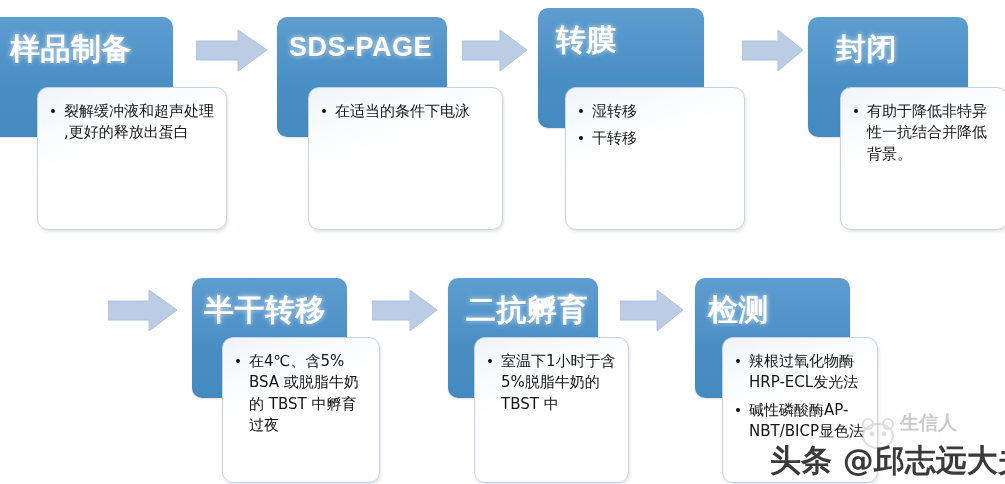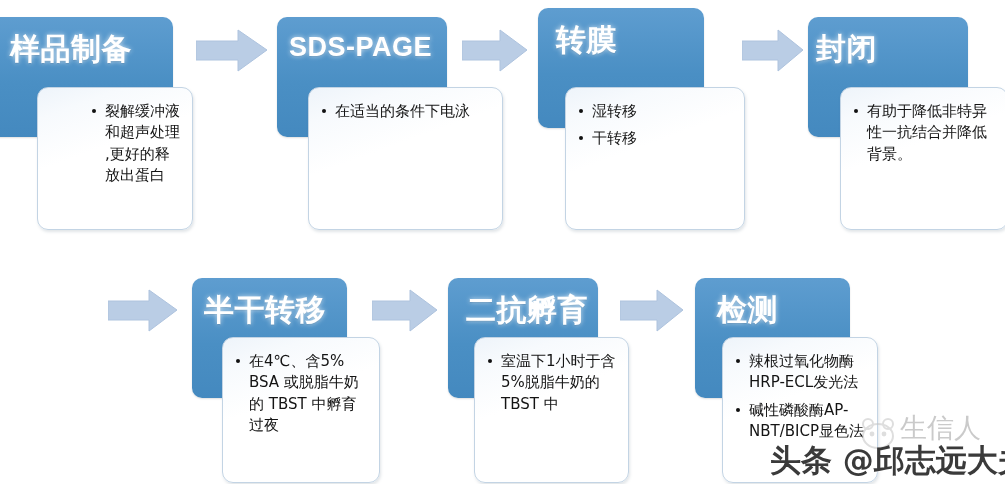--- a/index.html
+++ b/index.html
@@ -86,22 +86,22 @@
   .arrow {
     position: absolute;
     z-index: 2;
   }
 
   
   .wm-logo {
     position: absolute;
     z-index: 6;
     color: #b9b9b9;
-    font-size: 27px;
-    font-weight: normal;
+    font-size: 19px;
+    font-weight: bold;
     font-family: "DejaVu Sans", "Liberation Sans", sans-serif;
     white-space: nowrap;
     opacity: 0.75;
   }
   .wm-main {
     position: absolute;
     z-index: 7;
     color: #3a3a3a;
     font-size: 31px;
     font-weight: bold;
@@ -116,21 +116,21 @@
   }
 </style>
 </head>
 <body>
 
 <div id="canvas">
 
   <div class="step-header" style="left:-12px; top:17px; width:185px; height:120px;">
     <div class="step-title title-cn" style="padding-left:22px;">样品制备</div>
   </div>
-  <div class="step-card" style="left:37px; top:87px; width:156px; height:143px;padding-left:41px;">
+  <div class="step-card" style="left:37px; top:87px; width:190px; height:143px;">
     <ul class="card-list">
       <li>裂解缓冲液和超声处理 ,更好的释放出蛋白</li>
     </ul>
   </div>
 
   <div class="arrow" style="left:196px; top:28px; width:72px; height:45px;">
     <svg width="72" height="45" viewBox="0 0 72 45">
       <polygon points="0,13 42,13 42,2 71,22 42,43 42,32 0,32" fill="#bacde5" stroke="#aec3de" stroke-width="1"></polygon>
     </svg>
   </div>
@@ -160,21 +160,21 @@
     </ul>
   </div>
 
   <div class="arrow" style="left:742px; top:28px; width:62px; height:45px;">
     <svg width="62" height="45" viewBox="0 0 62 45">
       <polygon points="0,13 36,13 36,2 61,22 36,43 36,32 0,32" fill="#bacde5" stroke="#aec3de" stroke-width="1"></polygon>
     </svg>
   </div>
 
   <div class="step-header" style="left:808px; top:17px; width:160px; height:120px;">
-    <div class="step-title title-cn" style="padding-left:8px;">封闭</div>
+    <div class="step-title title-cn" style="padding-left:28px;">封闭</div>
   </div>
   <div class="step-card" style="left:840px; top:87px; width:168px; height:143px;">
     <ul class="card-list">
       <li>有助于降低非特异性一抗结合并降低背景。</li>
     </ul>
   </div>
 
   <div class="arrow" style="left:108px; top:288px; width:70px; height:45px;">
     <svg width="70" height="45" viewBox="0 0 70 45">
       <polygon points="0,13 41,13 41,2 69,22 41,43 41,32 0,32" fill="#bacde5" stroke="#aec3de" stroke-width="1"></polygon>
@@ -205,21 +205,21 @@
     </ul>
   </div>
 
   <div class="arrow" style="left:620px; top:288px; width:64px; height:45px;">
     <svg width="64" height="45" viewBox="0 0 64 45">
       <polygon points="0,13 37,13 37,2 63,22 37,43 37,32 0,32" fill="#bacde5" stroke="#aec3de" stroke-width="1"></polygon>
     </svg>
   </div>
 
   <div class="step-header" style="left:695px; top:278px; width:155px; height:120px;">
-    <div class="step-title title-cn" style="padding-left:22px;">检测</div>
+    <div class="step-title title-cn" style="padding-left:13px;">检测</div>
   </div>
   <div class="step-card" style="left:722px; top:337px; width:156px; height:146px;">
     <ul class="card-list">
       <li>辣根过氧化物酶HRP-ECL发光法</li>
       <li>碱性磷酸酶AP-NBT/BICP显色法</li>
     </ul>
   </div>
 
   <div class="wm-panda" style="left:858px; top:416px; width:40px; height:34px;">
     <svg width="40" height="34" viewBox="0 0 40 34">

